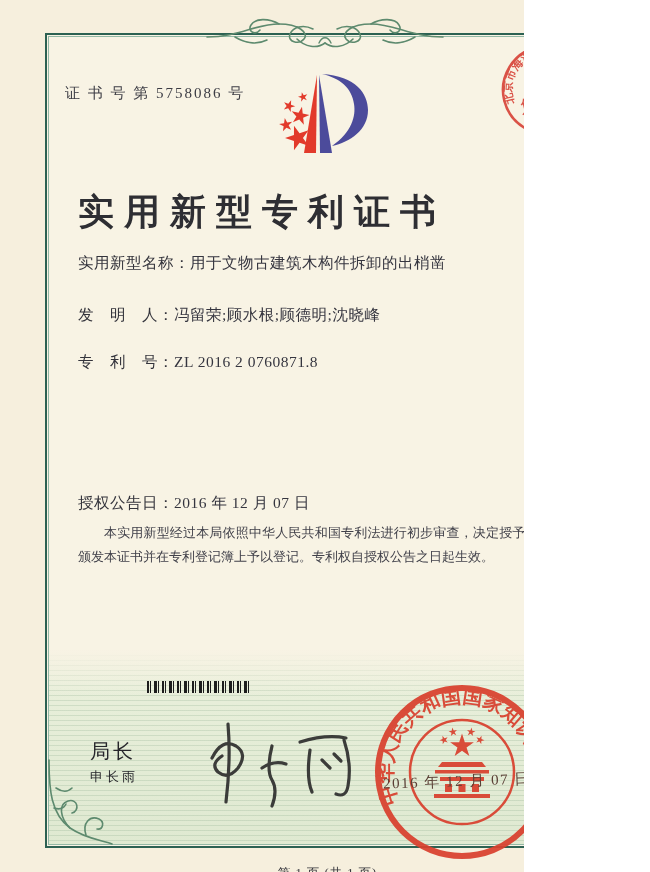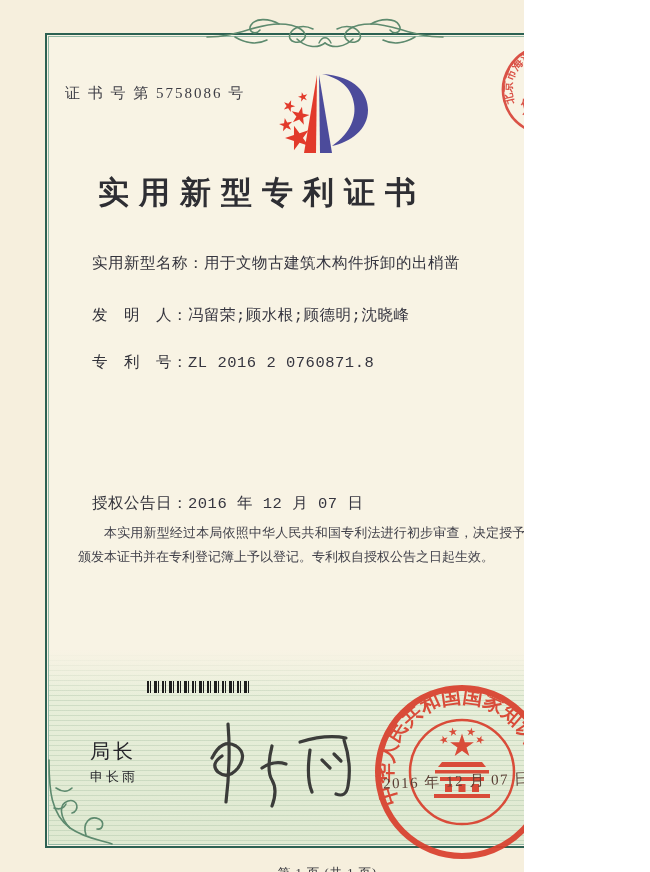--- a/index.html
+++ b/index.html
@@ -21,24 +21,24 @@
     position:absolute; left:48px; top:650px; width:559px; height:195px;
     background-image:
       linear-gradient(180deg, rgba(248,243,228,1) 0px, rgba(248,243,228,0) 46px),
       repeating-linear-gradient(180deg, rgba(112,152,118,0.20) 0px, rgba(112,152,118,0.20) 1px, rgba(255,255,255,0) 1px, rgba(255,255,255,0) 5px),
       linear-gradient(180deg,#eaf0dc,#dfe9d1);
   }
   .cert-no{
     position:absolute; left:65px; top:84px; font-size:15px; letter-spacing:2px; color:#3c3c44;
   }
   .title{
-    position:absolute; left:0; right:0; top:172px; margin:0; text-align:center;
-    font-size:31px; font-weight:bold; letter-spacing:10px; color:#2e2e33;
-  }
-  .field-row{position:absolute; left:92px; font-size:15.5px; white-space:nowrap;font-family:Liberation Mono, monospace;}
+    position:absolute; left:0; right:0; top:172px; margin:16px; text-align:center;
+    font-size:36px; font-weight:bold; letter-spacing:10px; color:#2e2e33;
+  }
+  .field-row{position:absolute; left:78px; font-size:15.5px; white-space:nowrap;}
   .field-label{color:#33333b; letter-spacing:0.5px;}
   .field-value{color:#35353f; letter-spacing:0.5px;}
   .paras{
     position:absolute; left:78px; top:521px; width:500px;
     font-size:13px; line-height:24px; text-align:justify; color:#41414a;
   }
   .paras p{margin:0; text-indent:2em;}
   .barcode{
     position:absolute; left:147px; top:681px; width:103px; height:12px;
     background:repeating-linear-gradient(90deg,

